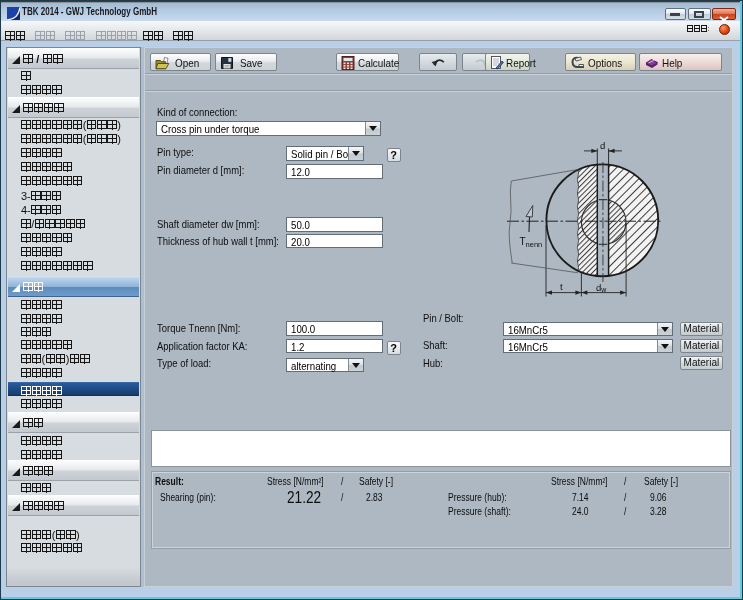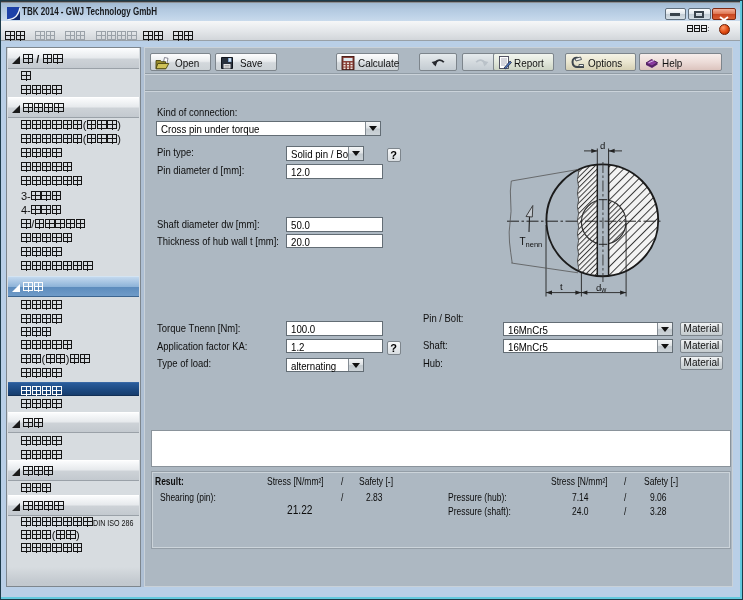--- a/index.html
+++ b/index.html
@@ -176,23 +176,20 @@
       <span class="tri"></span>
       <span class="in"><i class="c"></i><i class="c"></i><i class="c"></i></span>
     </div>
 <div class="row" style="top:432px">
       <span class="in"><i class="c"></i><i class="c"></i><i class="c"></i></span>
     </div>
 <div class="row hd" style="top:447px;height:21px">
       <span class="tri"></span>
       <span class="in"><i class="c"></i><i class="c"></i><i class="c"></i><i class="c"></i></span>
     </div>
-<div class="row" style="top:466px">
-      <span class="in"><i class="c"></i><i class="c"></i><i class="c"></i><i class="c"></i><i class="c"></i><i class="c"></i><i class="c"></i><span style="font-size:9.5px"><span class="sq" style="transform:scaleX(.75)"> DIN ISO 286</span></span></span>
-    </div>
 <div class="row" style="top:479px">
       <span class="in"><i class="c"></i><i class="c"></i><i class="c"></i>(<i class="c"></i><i class="c"></i>)</span>
     </div>
 <div class="row" style="top:492px">
       <span class="in"><i class="c"></i><i class="c"></i><i class="c"></i><i class="c"></i><i class="c"></i><i class="c"></i></span>
     </div>
 </div>
 <div class="abs" id="split"></div>
 <div class="abs" id="panel">
 <div class="tbtn" style="left:5px;width:61px;background:linear-gradient(#fdfdfe,#e9ecee 45%,#d3d8dc 55%,#ccd2d6)">
@@ -236,21 +233,21 @@
         <path d="M4.5 8.8 C5.2 3.8 11 2.6 13.8 6.3" stroke="#26292e" stroke-width="1.8" fill="none"></path>
         <path d="M1.6 6 L7.8 4.4 L5.6 10.6 Z" fill="#26292e"></path>
       </svg>
     </div>
 <div class="tbtn" style="left:316.5px;width:36px;background:linear-gradient(#e6ebee,#d4dade 50%,#c4ccd2)">
       <svg style="left:9px" width="18" height="13" viewBox="0 0 18 13">
         <path d="M13.5 8.8 C12.8 3.8 7 2.6 4.2 6.3" stroke="#bac2c9" stroke-width="1.8" fill="none"></path>
         <path d="M16.4 6 L10.2 4.4 L12.4 10.6 Z" fill="#bac2c9"></path>
       </svg>
     </div>
-<div class="tbtn" style="left:348px;width:61px;background:linear-gradient(#f2f5ef,#e2e8dc 50%,#ccd4c4)">
+<div class="tbtn" style="left:340px;width:45px;background:linear-gradient(#f2f5ef,#e2e8dc 50%,#ccd4c4)">
       <svg width="14" height="14" viewBox="0 0 14 14">
         <rect x="1.5" y="0.5" width="9" height="12" fill="#fff" stroke="#445" stroke-width="0.9"></rect>
         <path d="M3 3h6M3 5h6M3 7h6M3 9h4" stroke="#99a" stroke-width="0.8"></path>
         <path d="M6 12 L12 5 L13.5 6.5 L7.5 13 Z" fill="#4a72b8" stroke="#223" stroke-width="0.7"></path>
       </svg>
       <span class="bl" style="left:20px"><span class="sq90">Report</span></span>
     </div>
 <div class="tbtn" style="left:420px;width:71px;background:linear-gradient(#f5f3e6,#eae6d0 50%,#d6d0b4)">
       <svg width="17" height="14" viewBox="0 0 17 14">
         <path d="M8.5 2 C4.5 1 2.5 3 2.5 6 C2.5 9.5 5 11.5 8 11" stroke="#3e464e" stroke-width="2" fill="none"></path>
@@ -316,21 +313,21 @@
 <div class="abs" style="left:6.400000000000006px;top:381.7px;width:579.5px;height:37px;background:#fff;border:1px solid #8a939b"></div>
 <div class="abs" style="left:6px;top:422.5px;width:580px;height:78px;border:1px solid #949ea7;box-shadow:inset 0 0 0 1px #ccd4da"></div>
 <div class="rtx" style="left:10px;top:428px;font-weight:bold;font-size:10px"><span class="sq" style="transform:scaleX(.85)">Result:</span></div>
 <div class="rtx" style="left:122px;top:428px;font-size:10px"><span class="sq" style="transform:scaleX(.85)">Stress [N/mm²]</span></div>
 <div class="rtx" style="left:196px;top:428px;font-size:10px"><span class="sq" style="transform:scaleX(.85)">/</span></div>
 <div class="rtx" style="left:214px;top:428px;font-size:10px"><span class="sq" style="transform:scaleX(.85)">Safety [-]</span></div>
 <div class="rtx" style="left:406.4px;top:428px;font-size:10px"><span class="sq" style="transform:scaleX(.85)">Stress [N/mm²]</span></div>
 <div class="rtx" style="left:479px;top:428px;font-size:10px"><span class="sq" style="transform:scaleX(.85)">/</span></div>
 <div class="rtx" style="left:499px;top:428px;font-size:10px"><span class="sq" style="transform:scaleX(.85)">Safety [-]</span></div>
 <div class="rtx" style="left:14.5px;top:444px;font-size:10px"><span class="sq" style="transform:scaleX(.85)">Shearing (pin):</span></div>
-<div class="rtx" style="left:141.60000000000002px;top:456px;font-size:12px"><span class="sq" style="transform:scaleX(.85)">21.22</span></div>
+<div class="rtx" style="left:141.60000000000002px;top:444px;font-size:16px"><span class="sq" style="transform:scaleX(.85)">21.22</span></div>
 <div class="rtx" style="left:196px;top:444px;font-size:10px"><span class="sq" style="transform:scaleX(.85)">/</span></div>
 <div class="rtx" style="left:220.5px;top:444px;font-size:10px"><span class="sq" style="transform:scaleX(.85)">2.83</span></div>
 <div class="rtx" style="left:302.6px;top:444px;font-size:10px"><span class="sq" style="transform:scaleX(.85)">Pressure (hub):</span></div>
 <div class="rtx" style="left:426.5px;top:444px;font-size:10px"><span class="sq" style="transform:scaleX(.85)">7.14</span></div>
 <div class="rtx" style="left:479px;top:444px;font-size:10px"><span class="sq" style="transform:scaleX(.85)">/</span></div>
 <div class="rtx" style="left:504.6px;top:444px;font-size:10px"><span class="sq" style="transform:scaleX(.85)">9.06</span></div>
 <div class="rtx" style="left:302.6px;top:458px;font-size:10px"><span class="sq" style="transform:scaleX(.85)">Pressure (shaft):</span></div>
 <div class="rtx" style="left:426.5px;top:458px;font-size:10px"><span class="sq" style="transform:scaleX(.85)">24.0</span></div>
 <div class="rtx" style="left:479px;top:458px;font-size:10px"><span class="sq" style="transform:scaleX(.85)">/</span></div>
 <div class="rtx" style="left:504.6px;top:458px;font-size:10px"><span class="sq" style="transform:scaleX(.85)">3.28</span></div>

